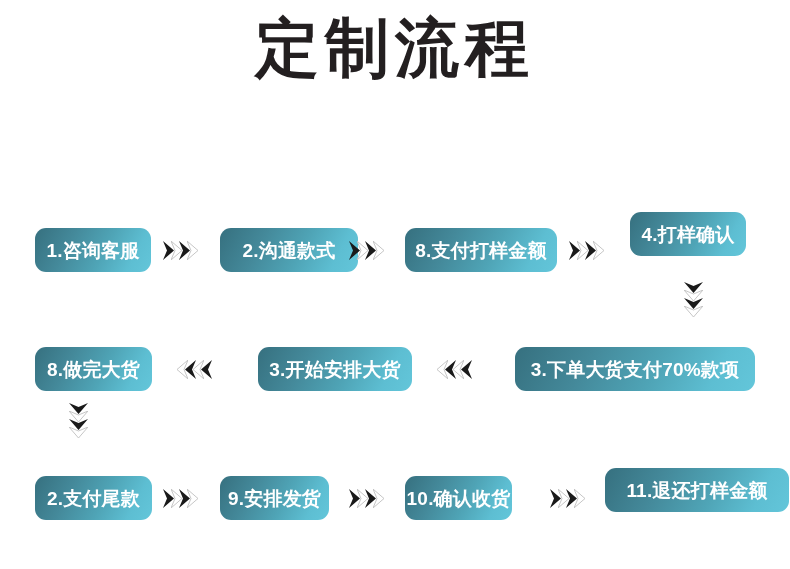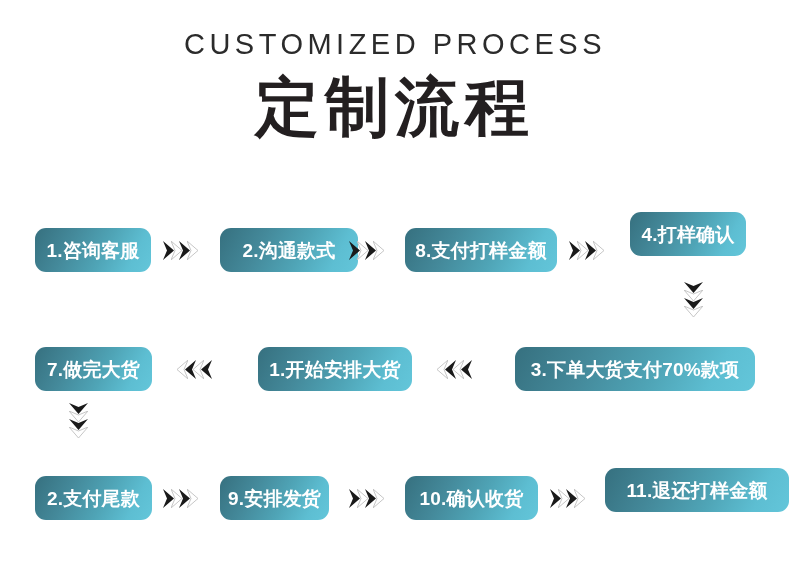--- a/index.html
+++ b/index.html
@@ -62,21 +62,20 @@
   .arrow.vert{flex-direction:column;width:22px;}
   .chev{display:block;}
   .chev svg{display:block;}
 </style>
 </head>
 <body>
 
 <div id="stage">
 
   <div class="header">
-    <div class="eyebrow">CUSTOMIZED PROCESS</div>
     <div class="headline">定制流程</div>
   </div>
 
   <div id="flow-layer">
       <div class="node" style="left: 35px; top: 228px; width: 116px;">
         <span>1.咨询客服</span>
       </div>
       <div class="node" style="left: 220px; top: 228px; width: 138px;">
         <span>2.沟通款式</span>
       </div>
@@ -146,24 +145,24 @@
             <polygon points="0,0 11,9.5 0,19 4,9.5" fill="#1a1a1a"></polygon>
           </svg>
         </span>
         <span class="chev" style="margin-left: -3px;">
           <svg width="11" height="19" viewBox="0 0 11 19">
             <polygon points="0,0 11,9.5 0,19 4,9.5" fill="#ffffff" stroke="#bfbfbf" stroke-width="0.9"></polygon>
           </svg>
         </span>
       </div>
       <div class="node" style="left: 35px; top: 347px; width: 117px;">
-        <span>7.做完大货</span>
+        <span>8.做完大货</span>
       </div>
       <div class="node" style="left: 258px; top: 347px; width: 154px;">
-        <span>1.开始安排大货</span>
+        <span>3.开始安排大货</span>
       </div>
       <div class="node" style="left: 515px; top: 347px; width: 240px;">
         <span>3.下单大货支付70%款项</span>
       </div>
       <div class="arrow horiz" style="left: 177px; top: 358px;">
         <span class="chev" style="margin-left: 0px;">
           <svg width="11" height="19" viewBox="0 0 11 19">
             <polygon points="11,0 0,9.5 11,19 7,9.5" fill="#ffffff" stroke="#bfbfbf" stroke-width="0.9"></polygon>
           </svg>
         </span>
@@ -204,21 +203,21 @@
             <polygon points="11,0 0,9.5 11,19 7,9.5" fill="#1a1a1a"></polygon>
           </svg>
         </span>
       </div>
       <div class="node" style="left: 35px; top: 476px; width: 117px;">
         <span>2.支付尾款</span>
       </div>
       <div class="node" style="left: 220px; top: 476px; width: 109px;">
         <span>9.安排发货</span>
       </div>
-      <div class="node" style="left: 405px; top: 476px; width: 133px;">
+      <div class="node" style="left: 405px; top: 476px; width: 107px;">
         <span>10.确认收货</span>
       </div>
       <div class="node" style="left: 605px; top: 468px; width: 184px;">
         <span>11.退还打样金额</span>
       </div>
       <div class="arrow horiz" style="left: 163px; top: 487px;">
         <span class="chev" style="margin-left: 0px;">
           <svg width="11" height="19" viewBox="0 0 11 19">
             <polygon points="0,0 11,9.5 0,19 4,9.5" fill="#1a1a1a"></polygon>
           </svg>

